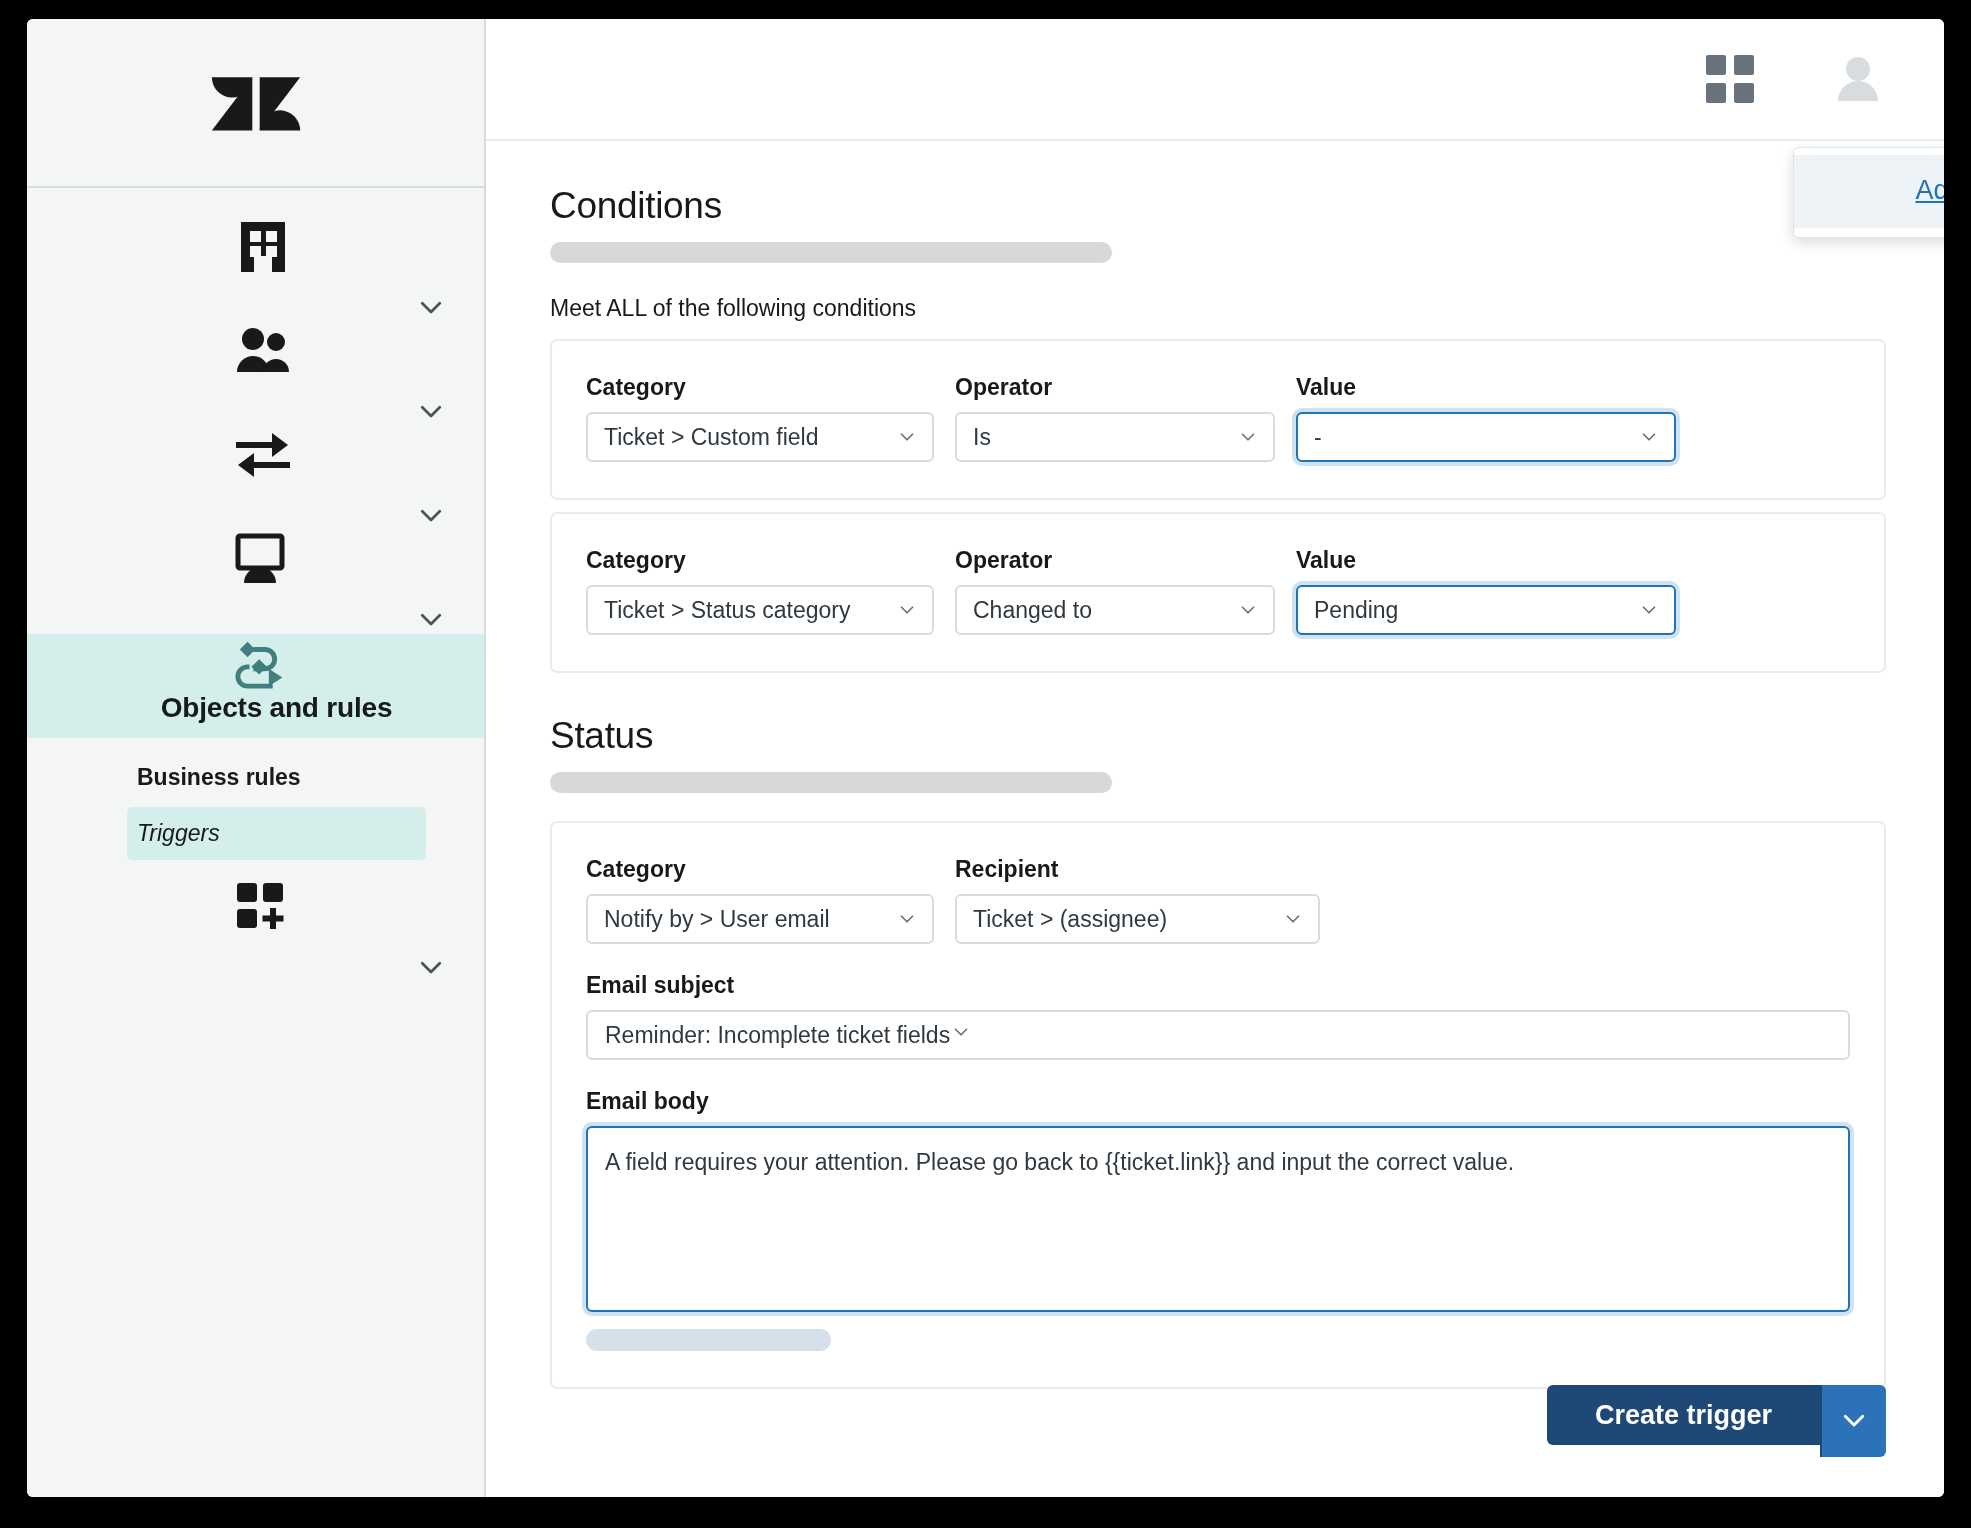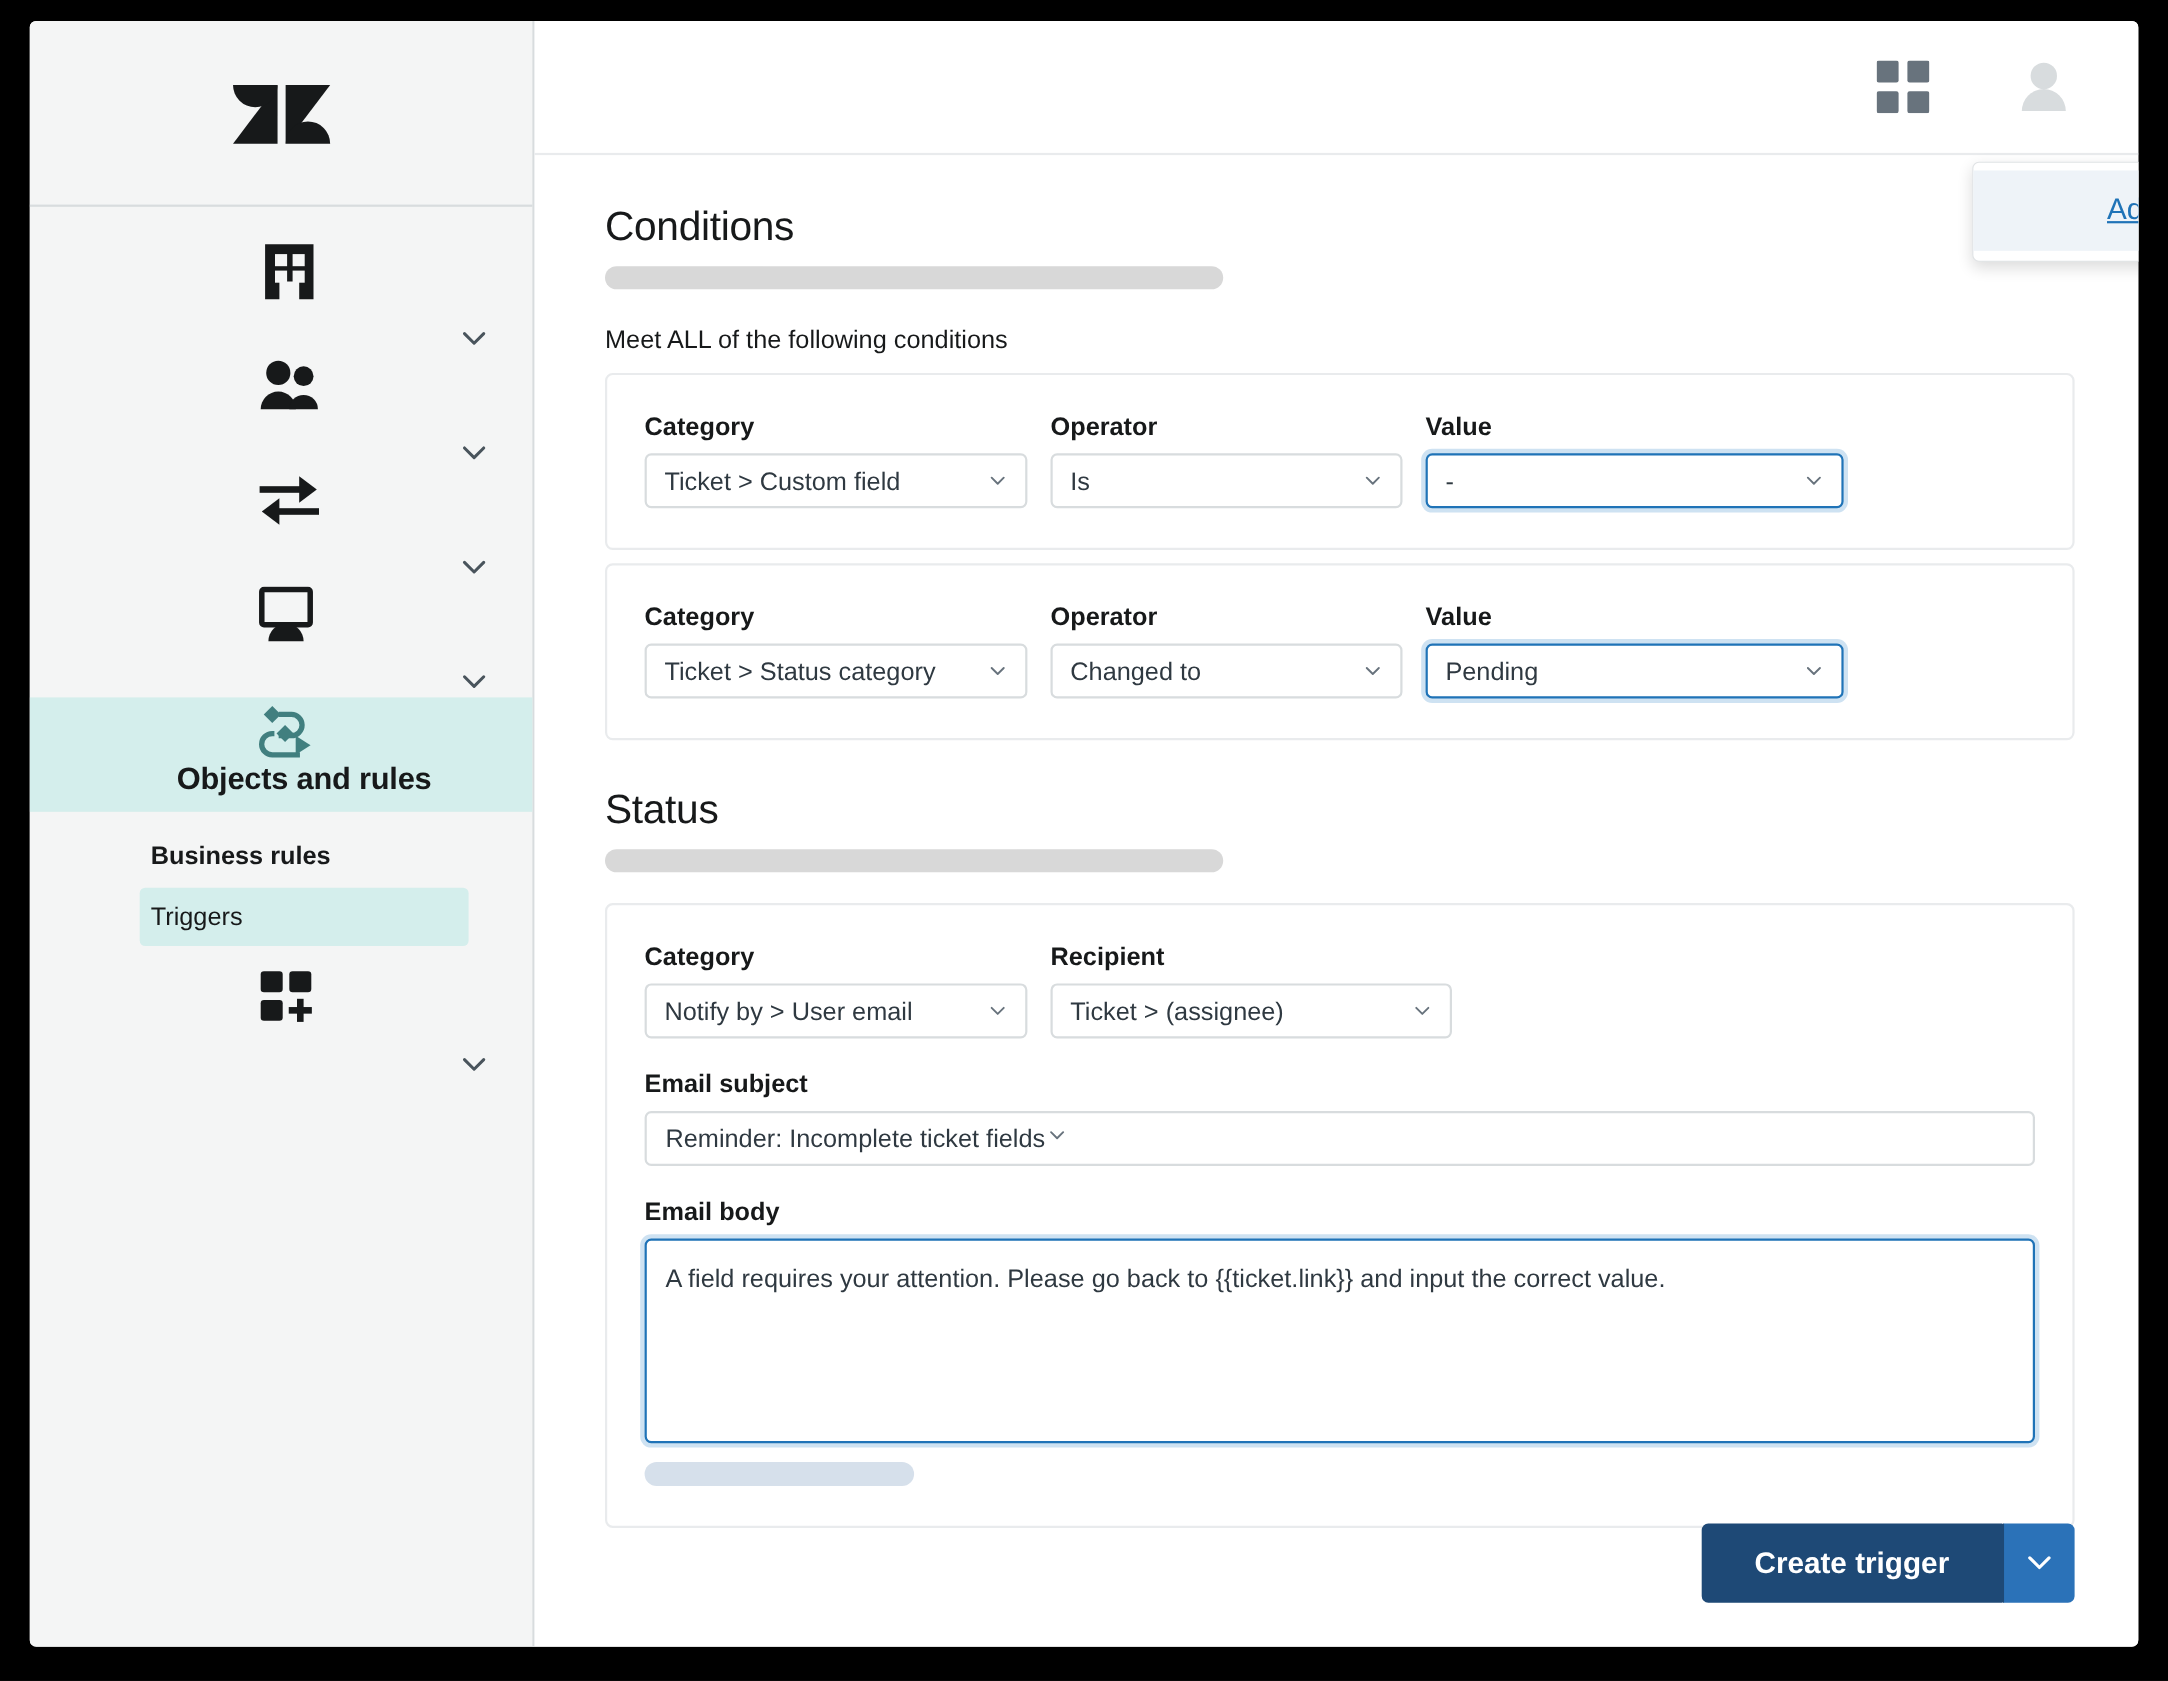--- a/index.html
+++ b/index.html
@@ -90,20 +90,21 @@
     font-size: 23px;
     color: #17191a;
     padding: 13px 0 13px 110px;
     margin: 0 58px 0 100px;
     border-radius: 5px;
   }
   .subnav-item.selected {
     background: #d4eeec;
     padding-left: 10px;
     margin-left: 100px;
+    font-style: italic;
   }
 
   
   #main {
     flex: 1 1 auto;
     display: flex;
     flex-direction: column;
     background: #fff;
     position: relative;
     min-width: 0;
@@ -259,21 +260,21 @@
     display: flex;
   }
   .btn-primary {
     background: #1e4976;
     color: #fff;
     font-size: 27px;
     font-weight: bold;
     border: none;
     border-radius: 6px 0 0 6px;
     padding: 0 48px;
-    height: 72px;
+    height: 60px;
     cursor: pointer;
     font-family: "Liberation Sans", sans-serif;
   }
   .btn-caret {
     background: #2b72b8;
     border: none;
     border-left: 2px solid #1e4976;
     border-radius: 0 6px 6px 0;
     width: 66px;
     height: 72px;

